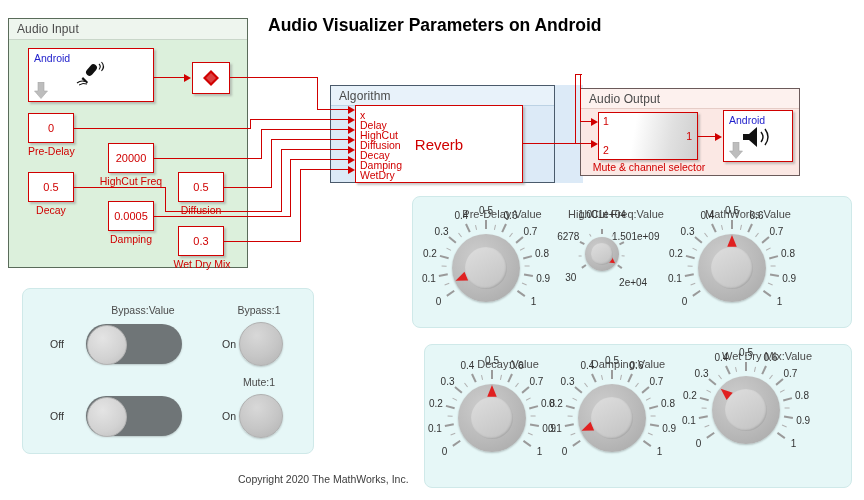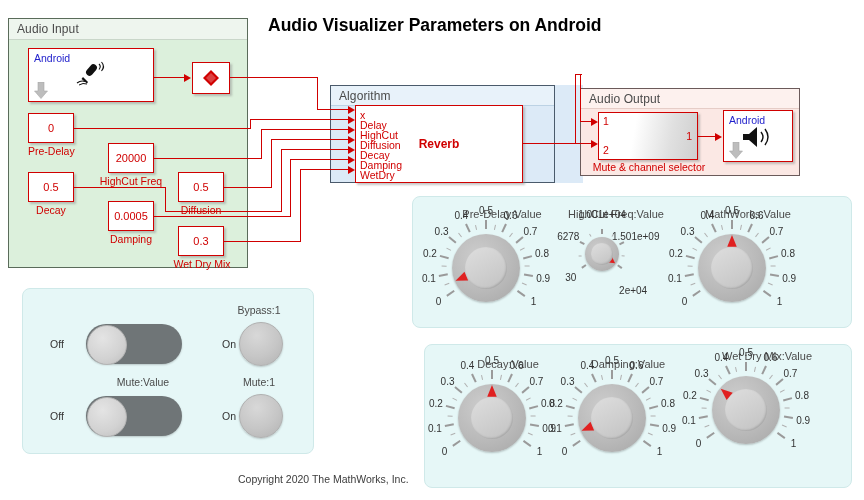--- a/index.html
+++ b/index.html
@@ -236,21 +236,21 @@
 </div>
 <div class="sl-label" style="left:168px;top:258px;width:68px;">Wet Dry Mix</div>
 
 <div class="abs" id="algo-bg-fill"></div>
 <div class="panel" id="algorithm-panel">
   <div class="hdr"></div>
   <div class="panel-title">Algorithm</div>
 </div>
 
 <div class="sl-block" id="reverb-block" style="left:355px;top:105px;width:168px;height:78px;">
-  <span class="abs" style="left:50%;top:50%;transform:translate(-50%,-50%);color:#d00000;font-size:12px;font-weight:bold;">Reverb</span>
+  <span class="abs" style="left:50%;top:50%;transform:translate(-50%,-50%);color:#d00000;font-size:15px;">Reverb</span>
   <span class="port" style="top:4px;">x</span>
   <span class="port" style="top:14px;">Delay</span>
   <span class="port" style="top:24px;">HighCut</span>
   <span class="port" style="top:34px;">Diffusion</span>
   <span class="port" style="top:44px;">Decay</span>
   <span class="port" style="top:54px;">Damping</span>
   <span class="port" style="top:64px;">WetDry</span>
 </div>
 
 <div class="panel" id="audio-output-panel">
@@ -392,21 +392,21 @@
       <div class="knob-tick major" style="width: 1.8px; height: 5px; left: 75.4788px; top: 60.3394px; transform: rotate(125deg); transform-origin: 50% 0%;"></div>
       <div class="knob-outer" style="left: 39px; top: 29px; height: 34px; width: 34px;"></div>
       <svg class="knob-ptr" viewBox="0 0 140 110" style="position: absolute; left: 0px; top: 0px; width: 140px; height: 110px;">
         <polygon points="69.10643270862387,55.17722298161674 66.23550625478173,49.28848176949854 62.59091136865799,54.49350269149865" fill="#e02020"></polygon>
       </svg>
       <div class="knob-inner" style="left: 45.46px; top: 35.46px; height: 21.08px; width: 21.08px;"></div>
       <div class="knob-tlabel" style="font-size: 10px; left: 24.8722px; top: 68.8857px;">30</div>
       <div class="knob-tlabel" style="font-size: 10px; left: 22.2936px; top: 27.5762px;">6278</div>
       <div class="knob-tlabel" style="font-size: 10px; left: 56px; top: 6.1px;">1.001e+04</div>
       <div class="knob-tlabel" style="font-size: 10px; left: 89.7064px; top: 27.5762px;">1.501e+09</div>
-      <div class="knob-tlabel" style="font-size: 10px; left: 87.1278px; top: 82px;">2e+04</div>
+      <div class="knob-tlabel" style="font-size: 10px; left: 87.1278px; top: 74px;">2e+04</div>
     </div>
 </div>
 <div class="knob-wrap" id="knob-diffusion" style="left:678px;top:208px;width:140px;height:110px;">
   <div class="knob-title">MathWorks:Value</div>
   <div class="knob-face" style="left: 0px; top: 0px; width: 100%; height: 100%;">
       <div class="knob-tick major" style="width: 1.8px; height: 9px; left: 13.6807px; top: 87.5317px; transform: rotate(-125deg); transform-origin: 50% 0%;"></div>
       <div class="knob-tick" style="width: 1.2px; height: 5px; left: 12.3493px; top: 76.8381px; transform: rotate(-112.5deg); transform-origin: 50% 0%;"></div>
       <div class="knob-tick major" style="width: 1.8px; height: 9px; left: 5.72923px; top: 68.3351px; transform: rotate(-100deg); transform-origin: 50% 0%;"></div>
       <div class="knob-tick" style="width: 1.2px; height: 5px; left: 9.04188px; top: 58.0807px; transform: rotate(-87.5deg); transform-origin: 50% 0%;"></div>
       <div class="knob-tick major" style="width: 1.8px; height: 9px; left: 6.63556px; top: 47.5767px; transform: rotate(-75deg); transform-origin: 50% 0%;"></div>
@@ -569,28 +569,28 @@
       <div class="knob-tlabel" style="left: 98.4306px; top: 22.7183px;">0.7</div>
       <div class="knob-tlabel" style="left: 110.024px; top: 44.9885px;">0.8</div>
       <div class="knob-tlabel" style="left: 111.119px; top: 70.0716px;">0.9</div>
       <div class="knob-tlabel" style="left: 101.511px; top: 93.2674px;">1</div>
     </div>
 </div>
 
 <div class="ctrl-panel" id="switch-panel"></div>
 
 <div class="sw-wrap" id="sw-bypass" style="left:50px;top:304px;width:186px;height:60px;">
+  <div class="sw-title">Bypass:Value</div>
   <span class="sw-side" style="left:0px;top:40px;">Off</span>
   <span class="sw-side" style="right:0px;top:40px;">On</span>
   <div class="sw-track" style="left:36px;top:20px;width:96px;height:40px;"></div>
   <div class="sw-knob" style="left:37px;top:21px;width:38px;height:38px;"></div>
 </div>
 
 <div class="sw-wrap" id="sw-mute" style="left:50px;top:376px;width:186px;height:60px;">
-  <div class="sw-title">Mute:Value</div>
   <span class="sw-side" style="left:0px;top:40px;">Off</span>
   <span class="sw-side" style="right:0px;top:40px;">On</span>
   <div class="sw-track" style="left:36px;top:20px;width:96px;height:40px;"></div>
   <div class="sw-knob" style="left:37px;top:21px;width:38px;height:38px;"></div>
 </div>
 
 <div class="lamp-wrap" id="lamp-bypass" style="left:222px;top:304px;width:74px;height:60px;">
   <div class="lamp-title">Bypass:1</div>
   <div class="lamp" style="left:17px;top:18px;width:42px;height:42px;"></div>
 </div>

